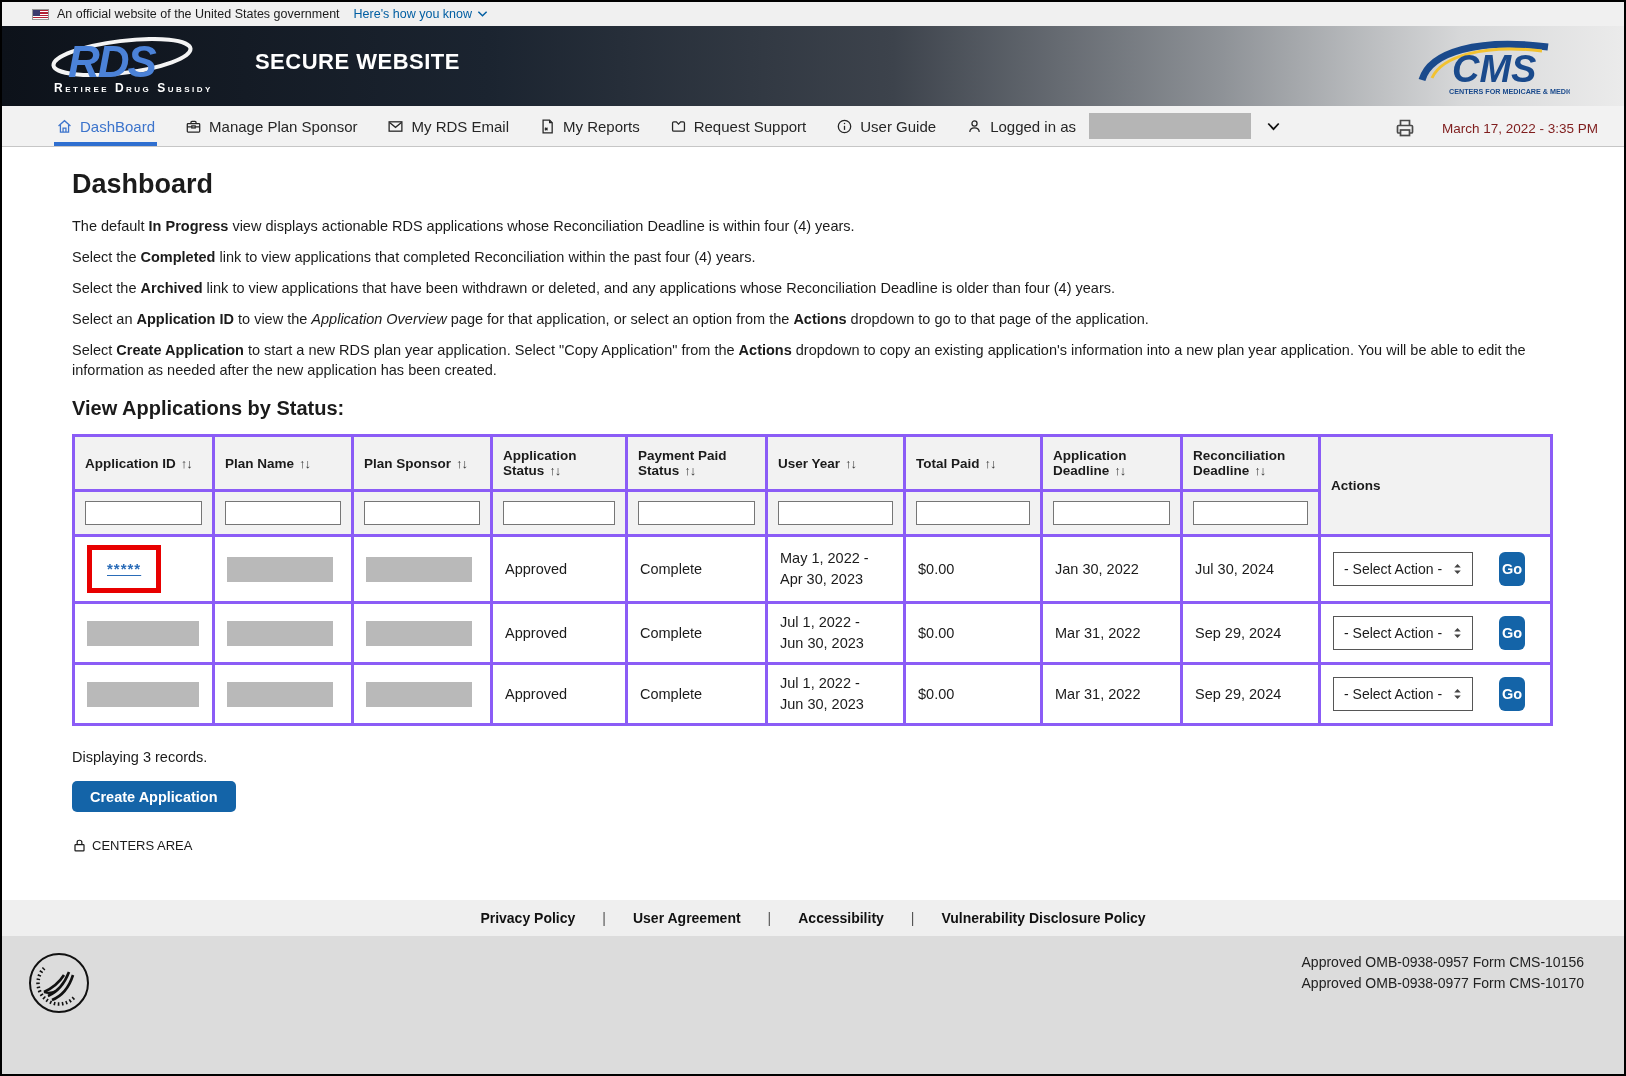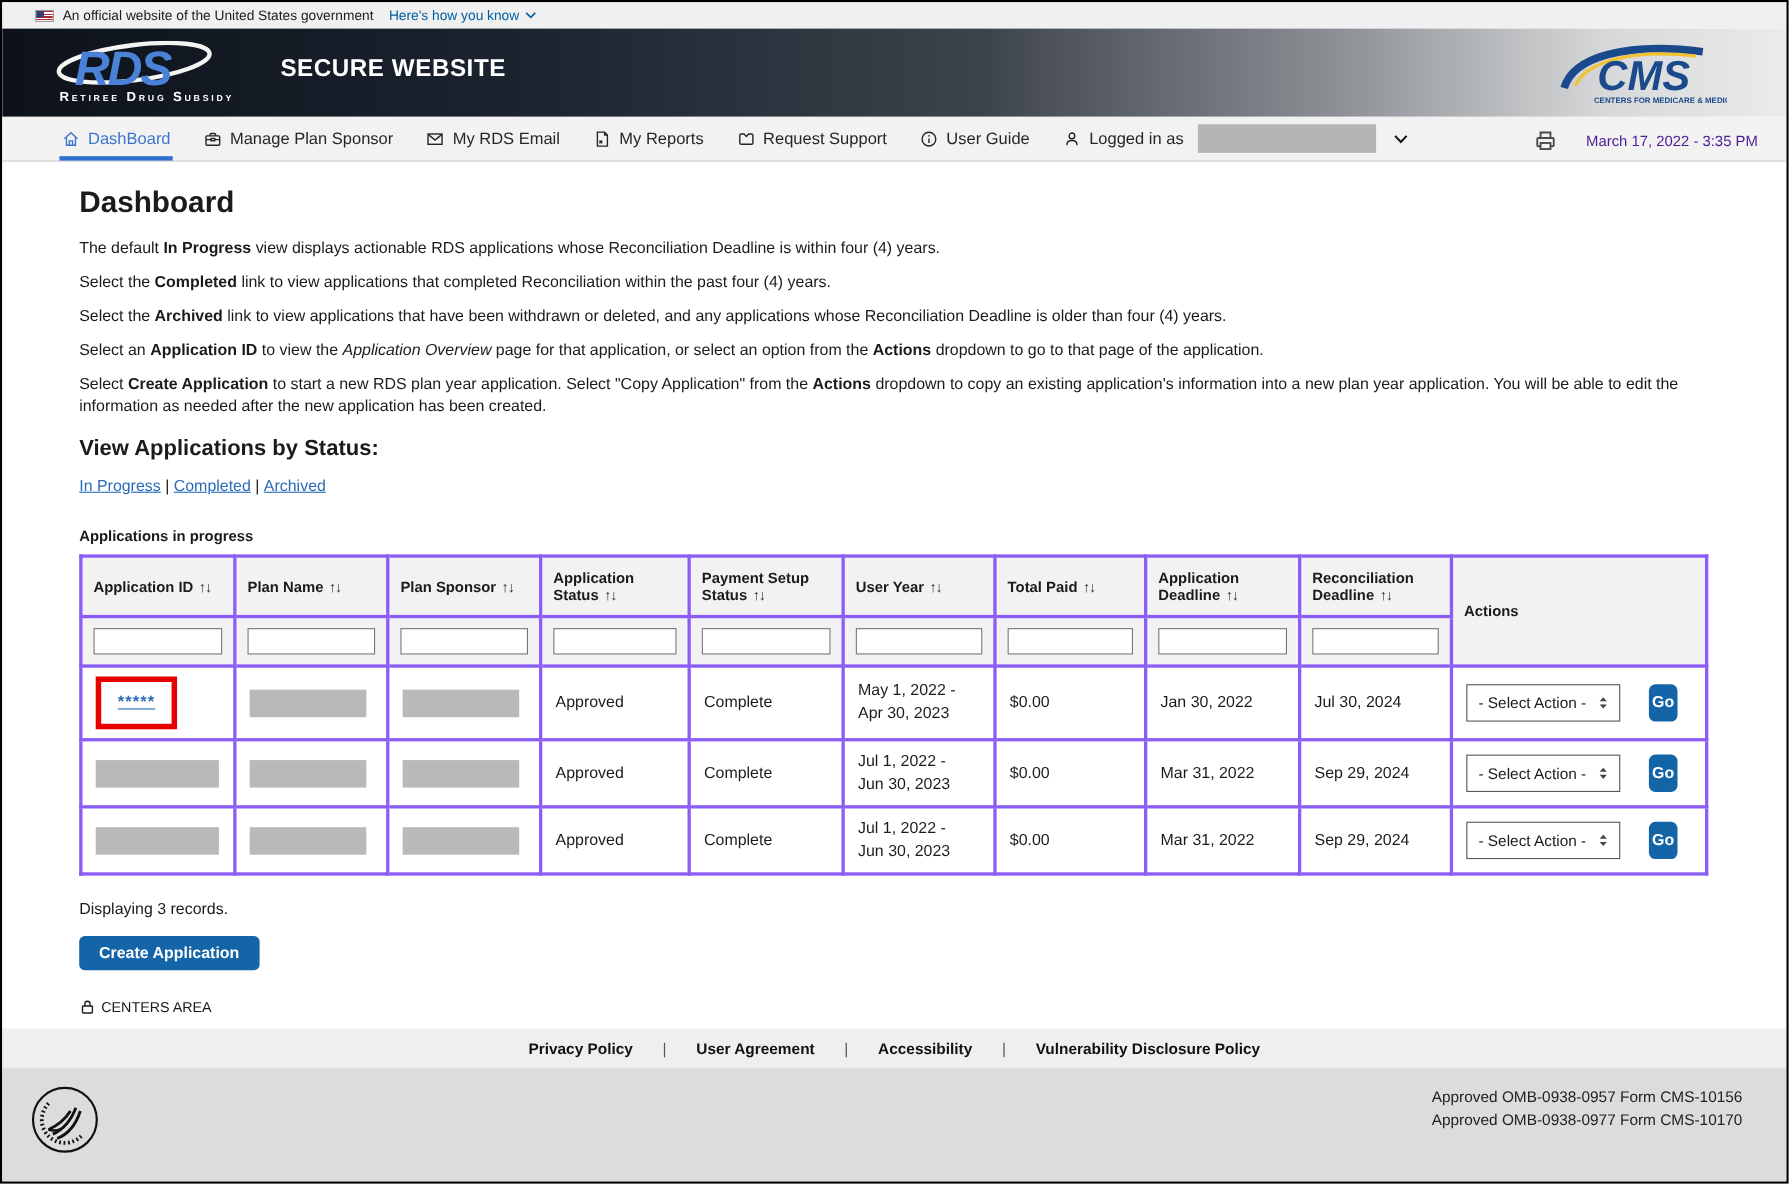--- a/index.html
+++ b/index.html
@@ -62,21 +62,21 @@
     color: #262626; cursor: pointer; white-space: nowrap;
   }
   .nav-item svg { stroke: #262626; }
   .nav-item.active { color: #3c74cc; border-bottom-color: #2f6fd0; }
   .nav-item.active svg { stroke: #3c74cc; }
   .redact-user { width: 162px; height: 26px; background: #b5b5b5; margin-left: 6px; }
   .nav-caret { margin-left: 8px; }
   .nav-caret svg { stroke:#111; }
   .nav-right { margin-left: auto; display: flex; align-items: center; gap: 26px; padding-top: 4px; }
   .printer-btn svg { stroke: #4a4a4a; }
-  .nav-datetime { font-size: 13.5px; color: #4c1d95; white-space: nowrap; }
+  .nav-datetime { font-size: 13.5px; color: #7f1d1d; white-space: nowrap; }
 
   
   main { flex: 1 1 auto; overflow: hidden; padding: 22px 78px 0 70px; background: #fff; }
   h1 { font-size: 27px; font-weight: bold; margin-bottom: 16px; }
   .para { font-size: 14.5px; line-height: 20px; margin-bottom: 11px; }
   .b { font-weight: bold; }
   .i { font-style: italic; }
   h2 { font-size: 20px; font-weight: bold; margin-top: 17px; margin-bottom: 14px; }
   .status-links { font-size: 14.5px; margin-bottom: 8px; }
   .status-links a { color: #2a6cb8; text-decoration: underline; cursor: pointer; }
@@ -254,46 +254,42 @@
   <h1>Dashboard</h1>
 
   <p class="para"><span>The default </span><span class="b">In Progress</span><span> view displays actionable RDS applications whose Reconciliation Deadline is within four (4) years.</span></p>
   <p class="para"><span>Select the </span><span class="b">Completed</span><span> link to view applications that completed Reconciliation within the past four (4) years.</span></p>
   <p class="para"><span>Select the </span><span class="b">Archived</span><span> link to view applications that have been withdrawn or deleted, and any applications whose Reconciliation Deadline is older than four (4) years.</span></p>
   <p class="para"><span>Select an </span><span class="b">Application ID</span><span> to view the </span><span class="i">Application Overview</span><span> page for that application, or select an option from the </span><span class="b">Actions</span><span> dropdown to go to that page of the application.</span></p>
   <p class="para"><span>Select </span><span class="b">Create Application</span><span> to start a new RDS plan year application. Select "Copy Application" from the </span><span class="b">Actions</span><span> dropdown to copy an existing application's information into a new plan year application. You will be able to edit the information as needed after the new application has been created.</span></p>
 
   <h2>View Applications by Status:</h2>
 
-  <div class="status-links">
-    <a>In Progress</a><span class="sep">|</span><a>Completed</a><span class="sep">|</span><a>Archived</a>
-  </div>
-
-  <div class="table-caption">Applications in progress</div>
+
 
   <table class="apps">
     <colgroup>
       <col style="width:140px">
         <col style="width:139px">
         <col style="width:139px">
         <col style="width:135px">
         <col style="width:140px">
       <col style="width:138px">
         <col style="width:137px">
         <col style="width:140px">
         <col style="width:138px">
         <col style="width:232px">
     </colgroup>
     <thead>
       <tr class="head-row">
         <th><span>Application ID</span><span class="sort-glyph">↑↓</span></th>
         <th><span>Plan Name</span><span class="sort-glyph">↑↓</span></th>
         <th><span>Plan Sponsor</span><span class="sort-glyph">↑↓</span></th>
         <th><span>Application Status</span><span class="sort-glyph">↑↓</span></th>
-        <th><span>Payment Setup Status</span><span class="sort-glyph">↑↓</span></th>
+        <th><span>Payment Paid Status</span><span class="sort-glyph">↑↓</span></th>
         <th><span>User Year</span><span class="sort-glyph">↑↓</span></th>
         <th><span>Total Paid</span><span class="sort-glyph">↑↓</span></th>
         <th><span>Application Deadline</span><span class="sort-glyph">↑↓</span></th>
         <th><span>Reconciliation Deadline</span><span class="sort-glyph">↑↓</span></th>
         <th class="actions-th" rowspan="2"><span>Actions</span></th>
       </tr>
       <tr class="filter-row">
         <th><input type="text" style=""></th>
         <th><input type="text" style=""></th>
         <th><input type="text" style=""></th>

